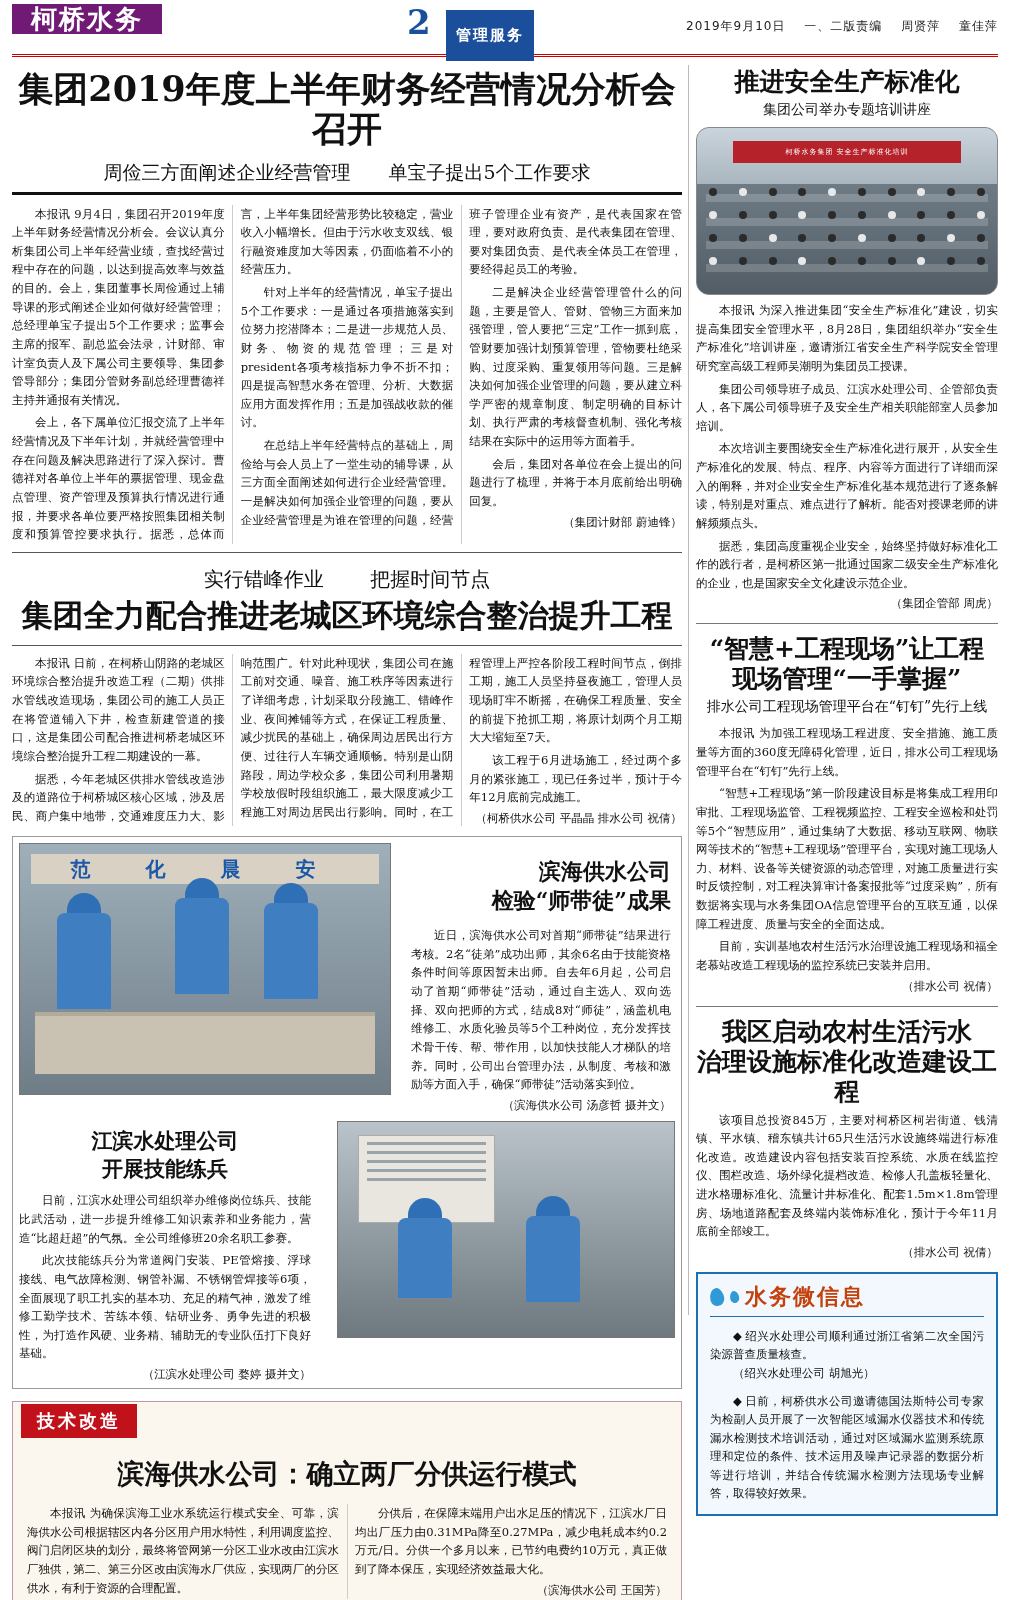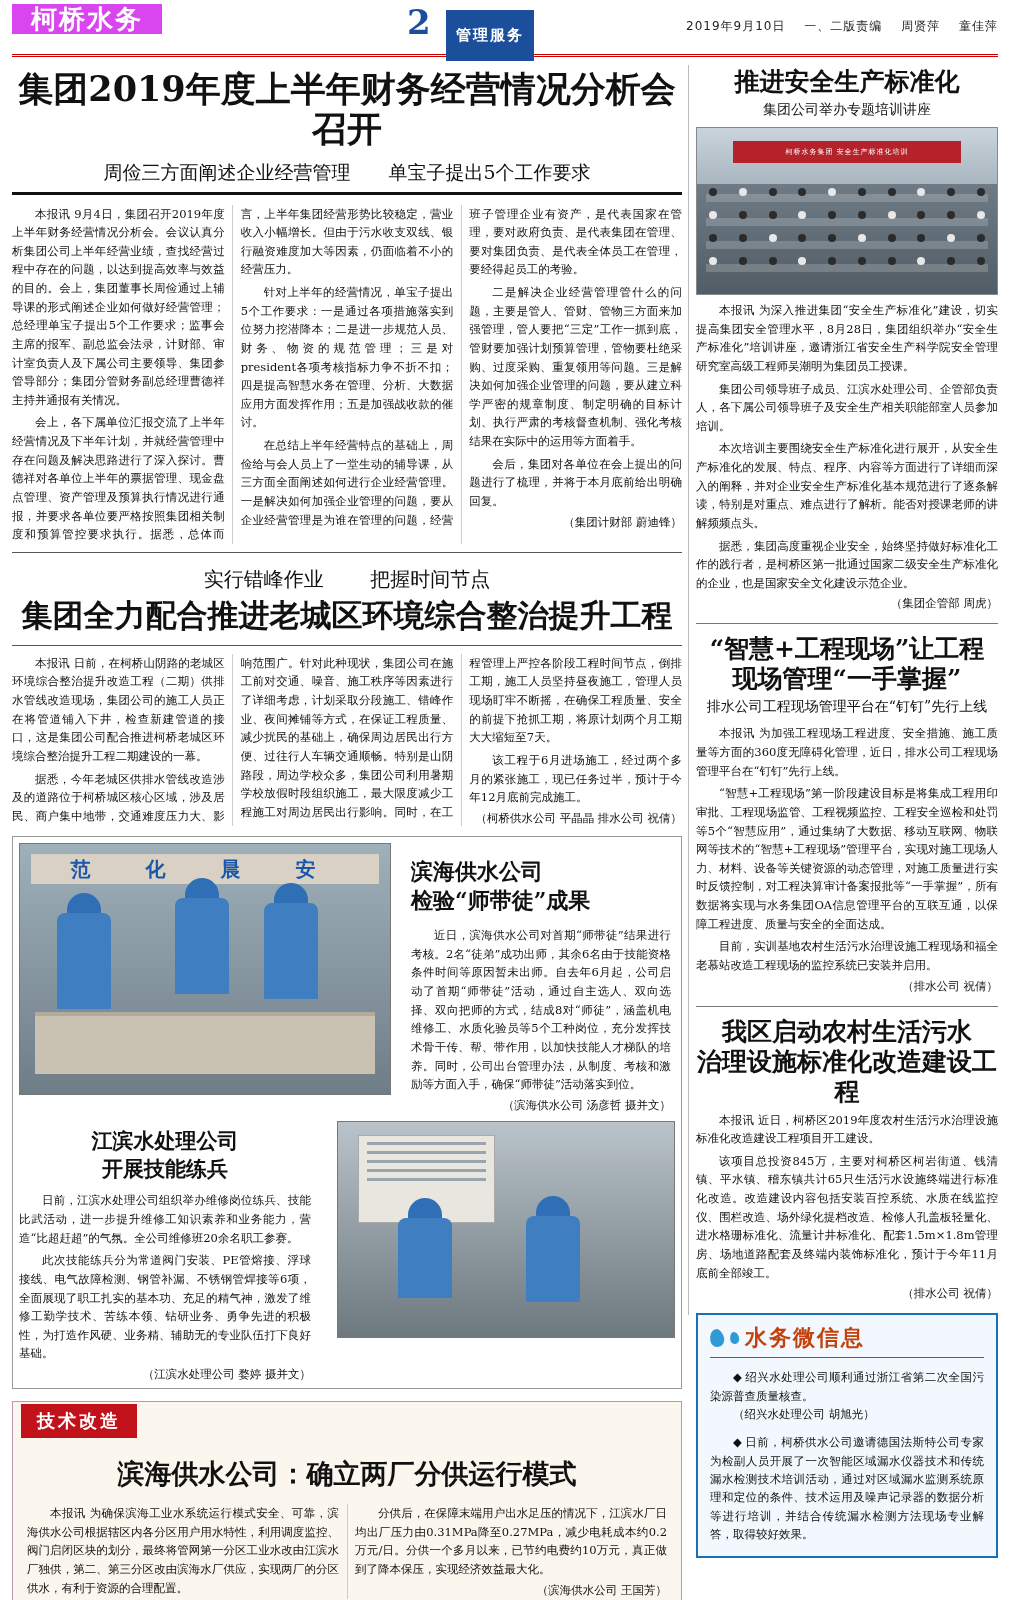--- a/index.html
+++ b/index.html
@@ -10,21 +10,21 @@
     color:#111;
     position:relative;
     overflow:hidden;
   }
   .page{position:relative;width:1010px;height:1600px;box-sizing:border-box;padding:0 12px;}
 
   
   .masthead{position:relative;height:54px;border-bottom:3px double #c00;}
   .logo-box{
     position:absolute;left:0;top:4px;width:150px;height:30px;
-    background:#d946ef;color:#fff;display:flex;align-items:center;justify-content:center;
+    background:#701a75;color:#fff;display:flex;align-items:center;justify-content:center;
     font-family:Liberation Sans, sans-serif;
     font-weight:bold;font-size:26px;letter-spacing:2px;
   }
   .page-num{
     position:absolute;left:395px;top:2px;
     font-family:"DejaVu Serif","Liberation Serif",serif;
     font-size:34px;font-weight:bold;color:#1b4f9c;
   }
   .section-tag{
     position:absolute;left:434px;top:10px;
@@ -99,21 +99,21 @@
     position:absolute;left:12%;top:8%;width:76%;height:13%;
     background:#b5222a;color:#fff;font-size:7px;display:flex;align-items:center;justify-content:center;
     letter-spacing:1px;
   }
   .rowdots{position:absolute;left:4%;width:92%;display:flex;justify-content:space-between;}
   .head{width:8px;height:8px;border-radius:50%;background:#2b2b2b;}
   .head.w{background:#e8e8e8;}
   .seat{position:absolute;left:3%;width:94%;height:8px;background:rgba(255,255,255,.18);}
 
   
-  .hall{height:168px;}
+  .hall{height:168px;border-radius:13px;}
 
   
   .feature{
     margin-top:10px;border:1px solid #999;padding:6px;box-sizing:border-box;background:#fff;
   }
   .feat-top{display:flex;gap:16px;}
   .feat-img{
     width:370px;height:250px;position:relative;overflow:hidden;background:#8a9aa6;border:1px solid #777;
   }
   .feat-img .wall{position:absolute;inset:0;background:linear-gradient(#9fb0bb,#6f7d87);}
@@ -121,21 +121,21 @@
   .feat-img .bannertop b{
     display:block;color:#1a57a8;font-size:20px;text-align:center;line-height:30px;letter-spacing:24px;
     font-family:"DejaVu Serif","Liberation Serif",serif;
   }
   .feat-img .table{position:absolute;left:4%;bottom:8%;width:92%;height:58px;background:#c9c2b2;border-top:4px solid #b3ab99;}
   .worker{position:absolute;bottom:34%;width:54px;height:96px;background:#3f7fc1;border-radius:8px 8px 0 0;}
   .worker .helmet{position:absolute;left:10px;top:-20px;width:34px;height:20px;background:#2f6fb5;border-radius:17px 17px 0 0;}
   .feat-text{flex:1;padding:4px 4px 0;}
   .feat-title{
     font-family:"DejaVu Serif","Liberation Serif",serif;
-    font-size:22px;font-weight:bold;text-align:left;line-height:1.35;margin:10px 0 10px;
+    font-size:22px;font-weight:bold;text-align:right;line-height:1.35;margin:10px 0 10px;
   }
   .feat-bot{display:flex;gap:26px;margin-top:8px;}
   .feat-bot-text{width:292px;}
   .feat-bot-img{flex:1;height:215px;position:relative;overflow:hidden;background:#8d98a0;border:1px solid #777;}
   .feat-bot-img .bg{position:absolute;inset:0;background:linear-gradient(#b9c3c9,#6d787f);}
   .feat-bot-img .board{position:absolute;left:6%;top:6%;width:40%;height:40%;background:#e8e6df;border:1px solid #aaa;}
   .feat-bot-img .board i{display:block;height:3px;background:#9aa4ac;margin:6px 8px;}
 
   
   .feat-h{
@@ -369,33 +369,32 @@
 
       <div class="rline"></div>
 
       <div>
         <h3 class="rh">
           <div>“智慧+工程现场”让工程</div>
           <div>现场管理“一手掌握”</div>
         </h3>
         <div class="rsub">排水公司工程现场管理平台在“钉钉”先行上线</div>
         <p class="txt">本报讯 为加强工程现场工程进度、安全措施、施工质量等方面的360度无障碍化管理，近日，排水公司工程现场管理平台在“钉钉”先行上线。</p>
-        <p class="txt">“智慧+工程现场”第一阶段建设目标是将集成工程用印审批、工程现场监管、工程视频监控、工程安全巡检和处罚等5个“智慧应用”，通过集纳了大数据、移动互联网、物联网等技术的“智慧+工程现场”管理平台，实现对施工现场人力、材料、设备等关键资源的动态管理，对施工质量进行实时反馈控制，对工程决算审计备案报批等“一手掌握”，所有数据将实现与水务集团OA信息管理平台的互联互通，以保障工程进度、质量与安全的全面达成。</p>
+        <p class="txt">“智慧+工程现场”第一阶段建设目标是将集成工程用印审批、工程现场监管、工程视频监控、工程安全巡检和处罚等5个“智慧应用”，通过集纳了大数据、移动互联网、物联网等技术的“智慧+工程现场”管理平台，实现对施工现场人力、材料、设备等关键资源的动态管理，对施工质量进行实时反馈控制，对工程决算审计备案报批等“过度采购”，所有数据将实现与水务集团OA信息管理平台的互联互通，以保障工程进度、质量与安全的全面达成。</p>
         <p class="txt">目前，实训基地农村生活污水治理设施工程现场和福全老慕站改造工程现场的监控系统已安装并启用。</p>
         <p class="sign">（排水公司 祝倩）</p>
       </div>
 
       <div class="rline"></div>
 
       <div>
         <h3 class="rh">
           <div>我区启动农村生活污水</div>
           <div>治理设施标准化改造建设工程</div>
         </h3>
-        <p class="txt">本报讯 近日，柯桥区2019年度农村生活污水治理设施标准化改造建设工程项目开工建设。</p>
         <p class="txt">该项目总投资845万，主要对柯桥区柯岩街道、钱清镇、平水镇、稽东镇共计65只生活污水设施终端进行标准化改造。改造建设内容包括安装百控系统、水质在线监控仪、围栏改造、场外绿化提档改造、检修人孔盖板轻量化、进水格珊标准化、流量计井标准化、配套1.5m×1.8m管理房、场地道路配套及终端内装饰标准化，预计于今年11月底前全部竣工。</p>
         <p class="sign">（排水公司 祝倩）</p>
       </div>
 
       <div class="wx-box">
         <div class="wx-head">
           <span class="drop"></span>
           <span class="drop" style="width:9px;height:12px;"></span>
           <b>水务微信息</b>
         </div>

